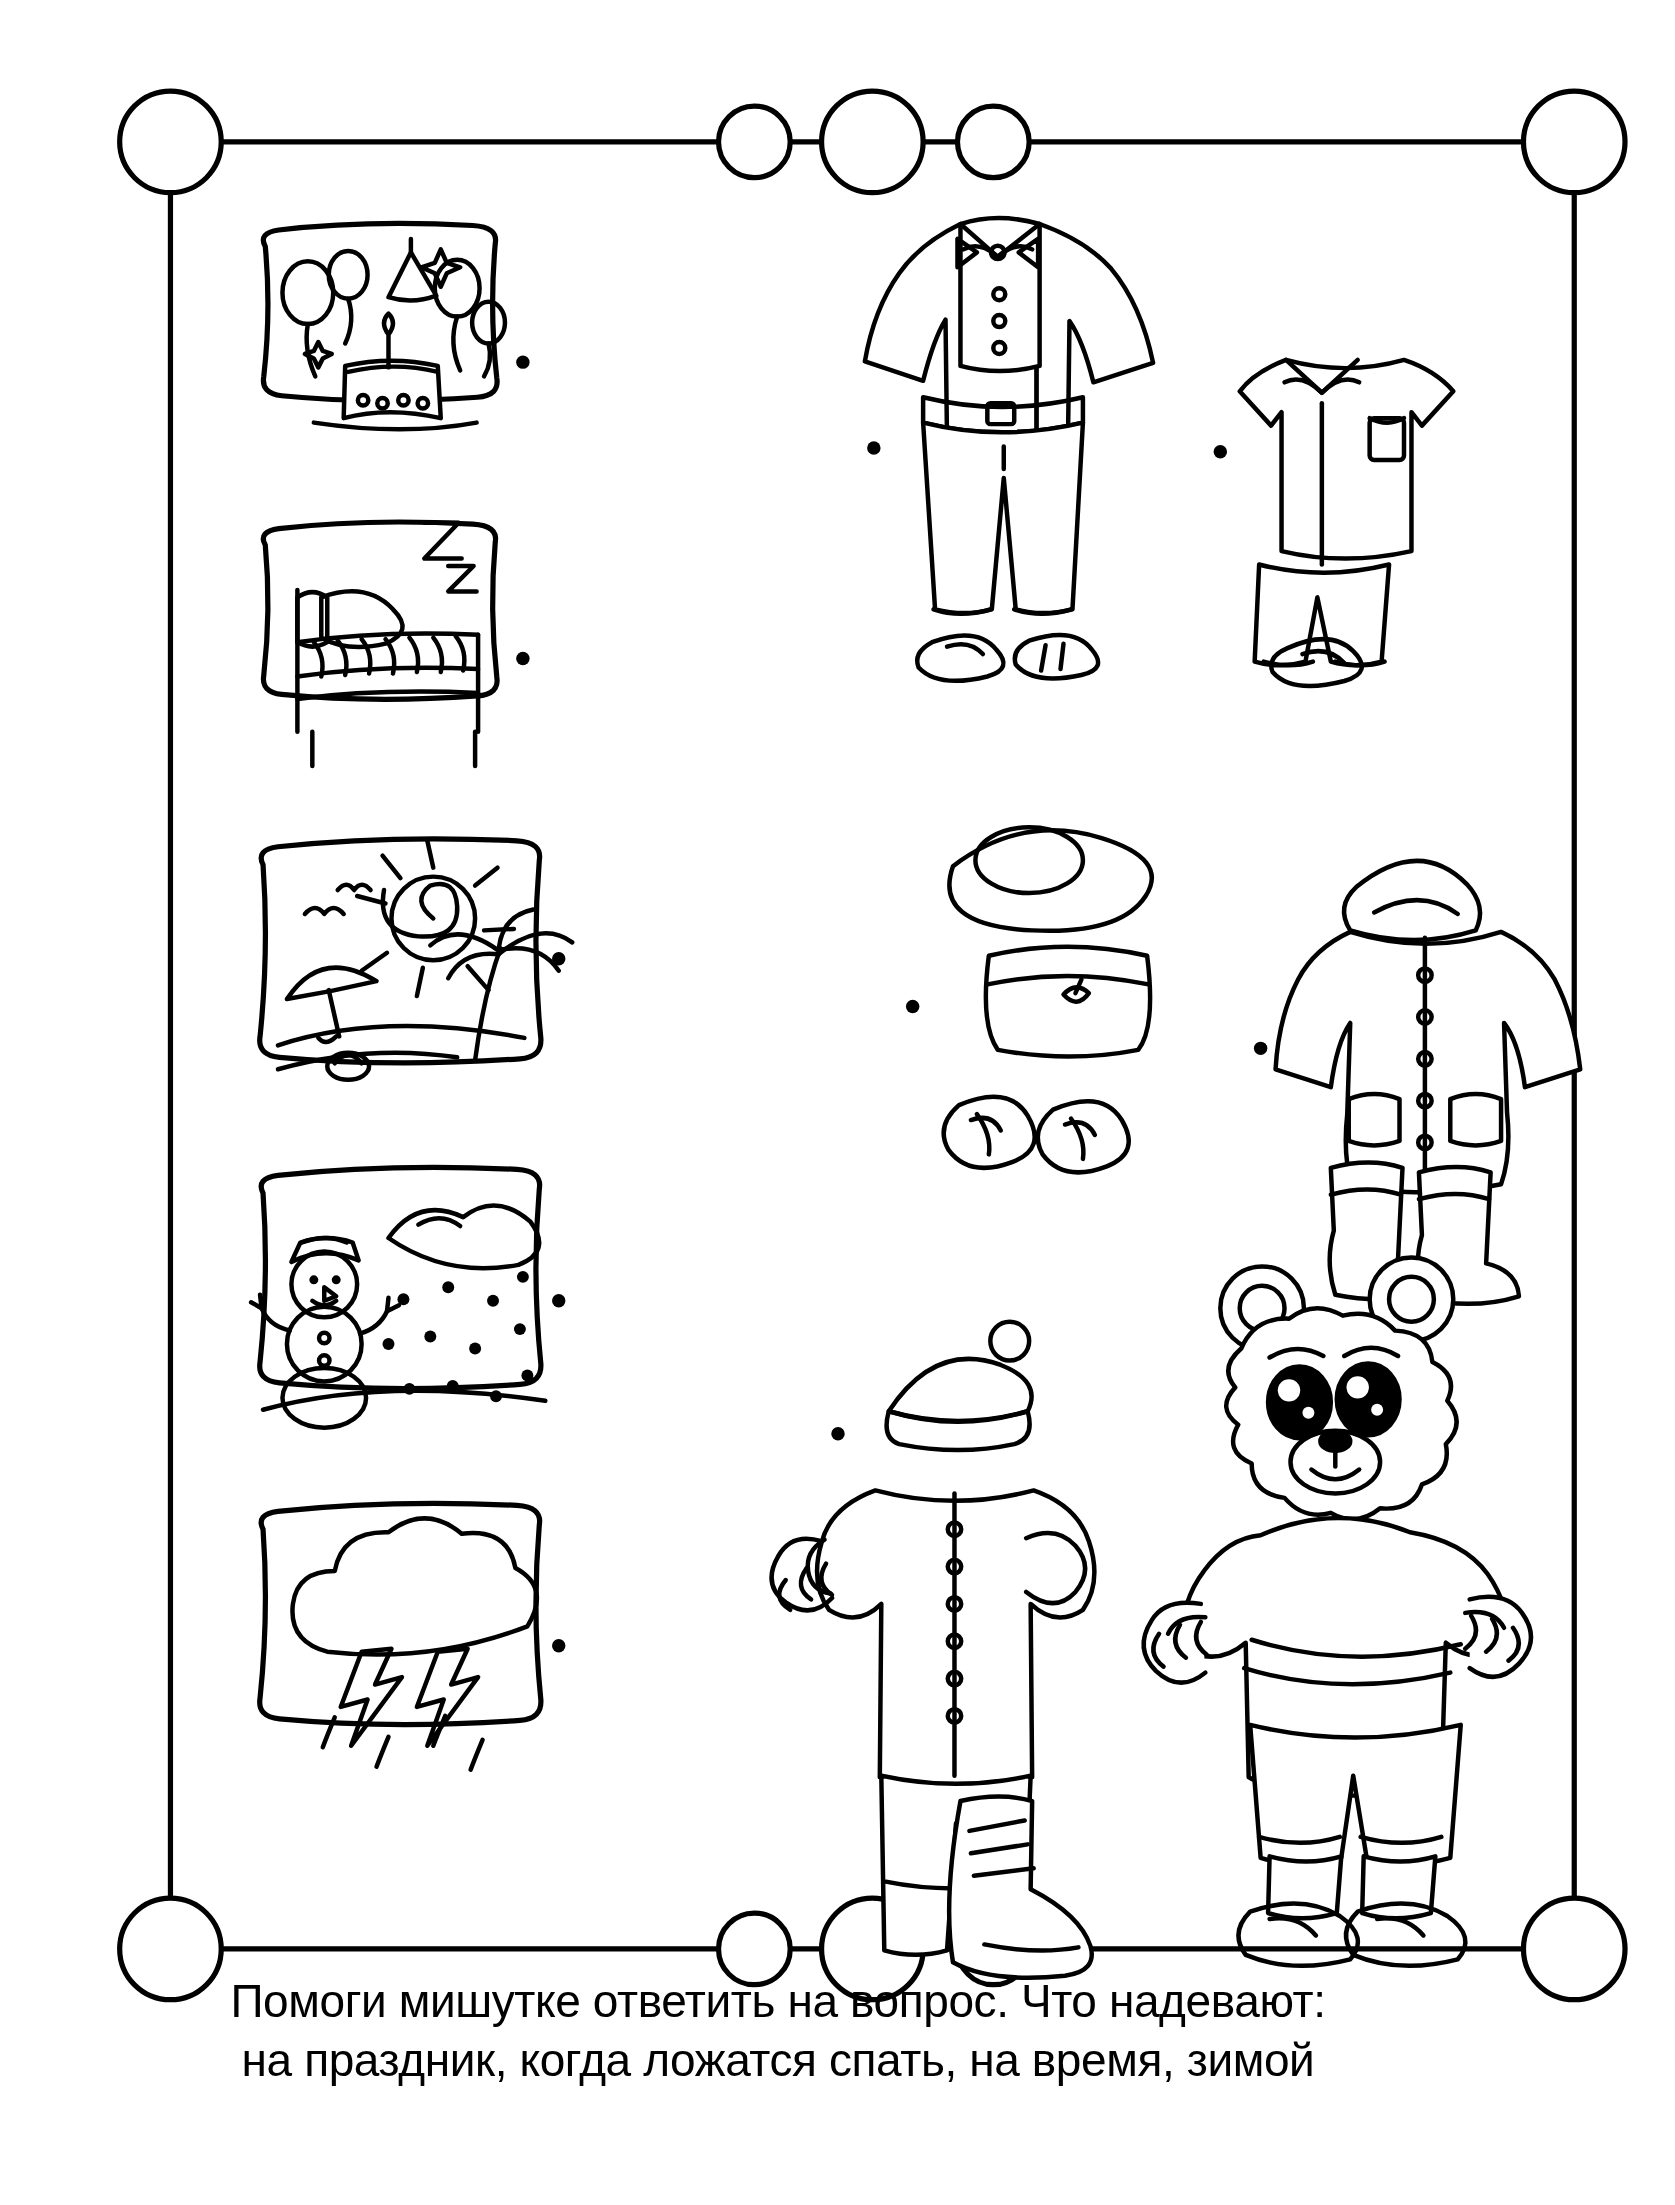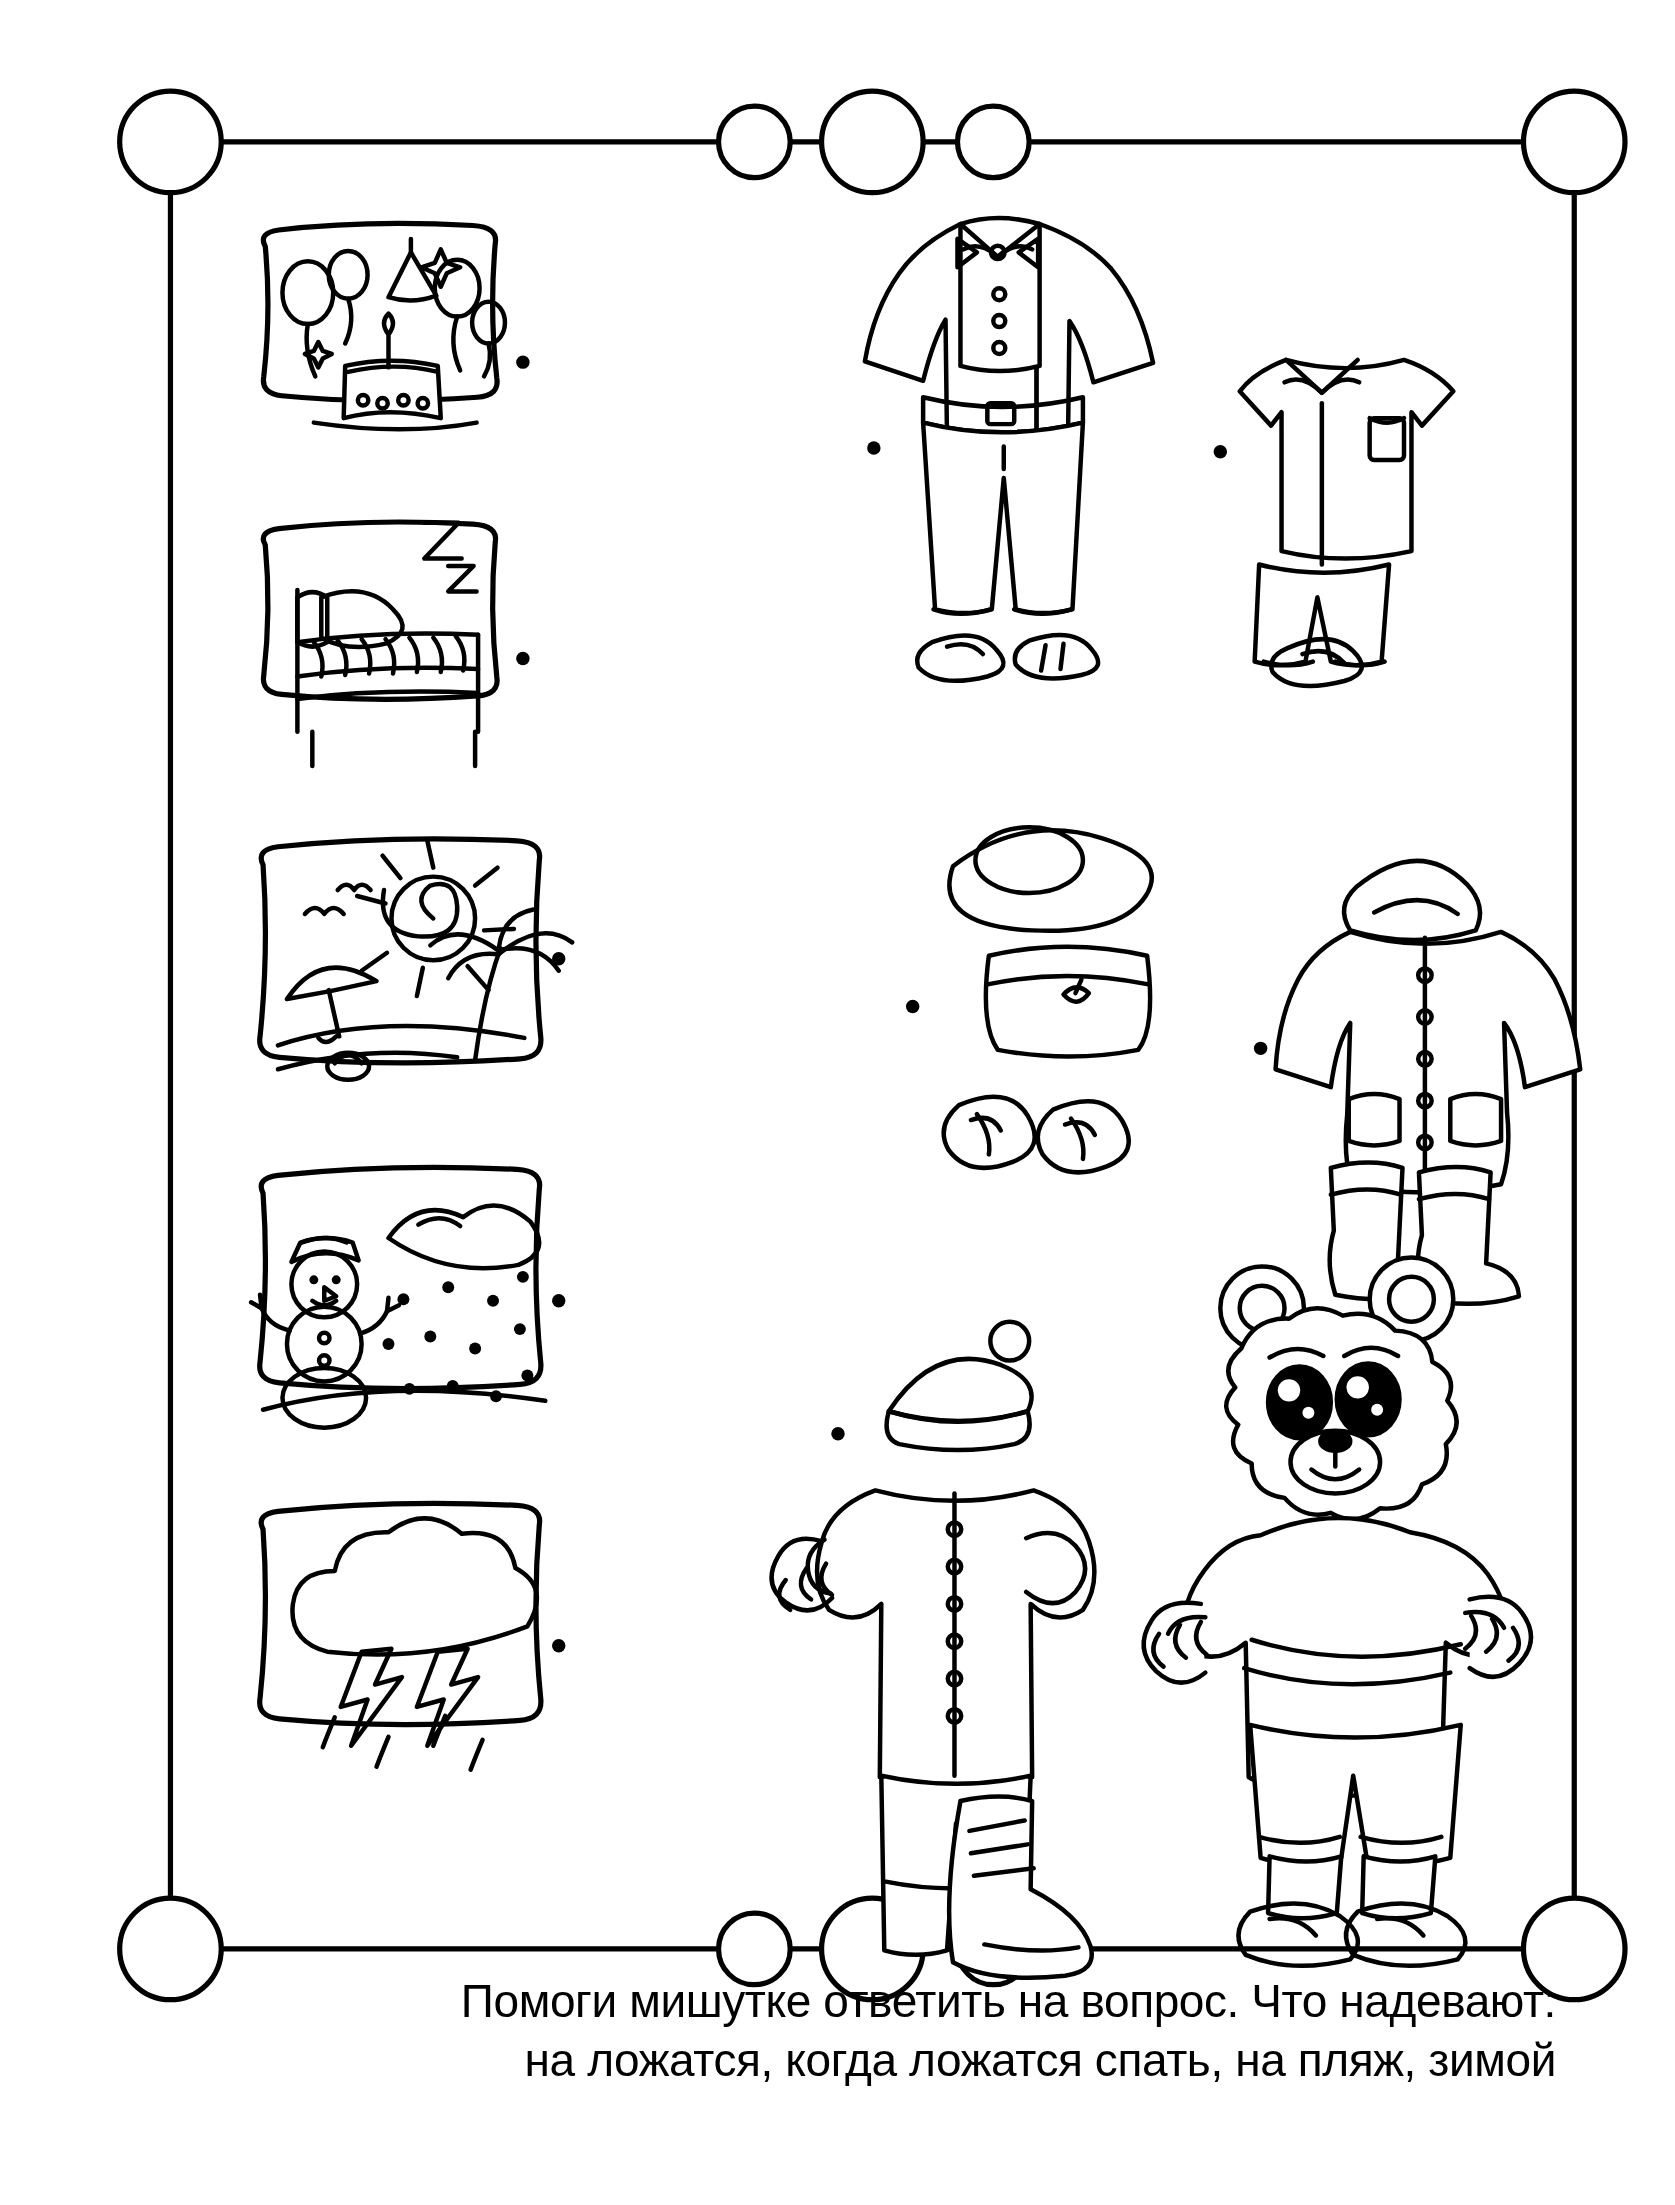--- a/index.html
+++ b/index.html
@@ -24,21 +24,21 @@
     left: 0;
     top: 0;
     width: 1676px;
     height: 2205px;
   }
   .caption {
     position: absolute;
     left: 0;
     top: 1972px;
     width: 1556px;
-    text-align: right;
+    text-align: center;
     font-size: 46px;
     line-height: 1.28;
     letter-spacing: -0.4px;
     color: #000;
   }
   .caption div { white-space: nowrap; }
 </style>
 </head>
 <body>
 
@@ -373,17 +373,17 @@
       <path d="M1674 2560 q70 -24 120 6 q40 28 14 58 q-78 20 -140 -6 q-22 -30 6 -58z"></path>
       <path d="M1700 2570 q38 -6 62 22"></path>
       <path d="M1818 2560 q70 -24 120 6 q40 28 14 58 q-78 20 -140 -6 q-22 -30 6 -58z"></path>
       <path d="M1844 2570 q38 -6 62 22"></path>
     </g>
 
   </svg>
 
   <div class="caption">
     <div>Помоги мишутке ответить на вопрос. Что надевают:</div>
-    <div>на ложатся, когда ложатся спать, на пляж, зимой</div>
+    <div>на праздник, когда ложатся спать, на время, зимой</div>
   </div>
 
 </div>
 
 
 </body></html>

